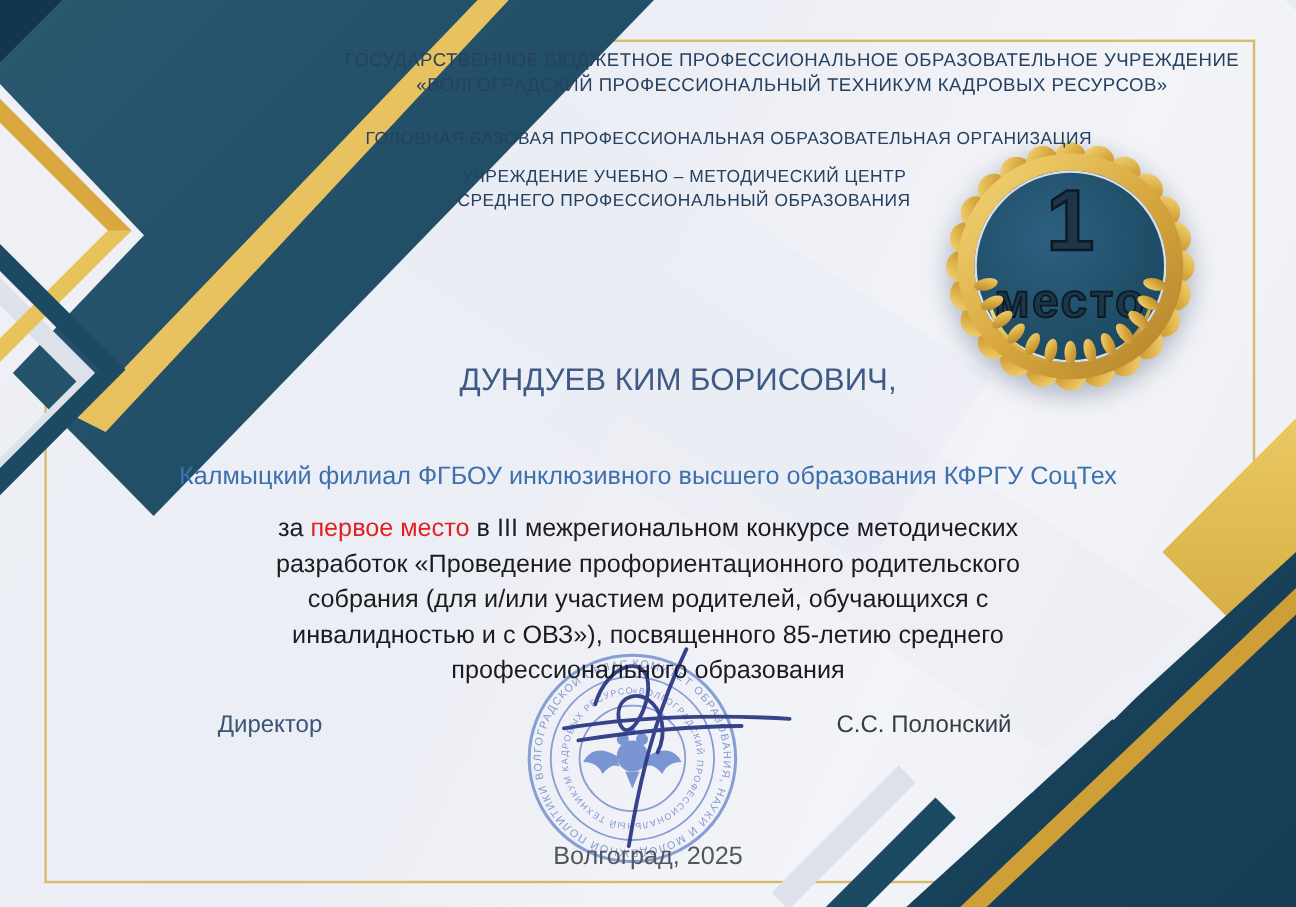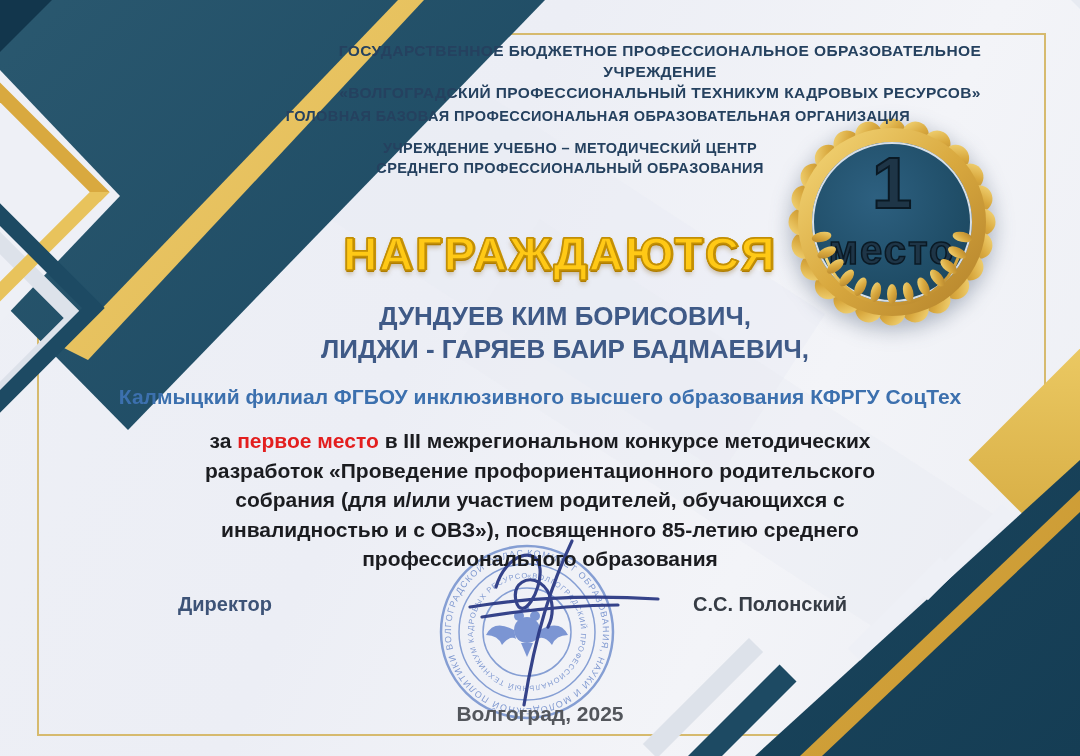--- a/index.html
+++ b/index.html
@@ -3,21 +3,21 @@
 <meta charset="utf-8">
 <style>
   html,body{margin:0;padding:0;background:#c9ccd4;}
   #cert{
     position:relative;width:1080px;height:756px;overflow:hidden;
     background:linear-gradient(115deg,#eef0f6 0%,#eceef5 40%,#f3f4f8 70%,#ecEEf4 100%);
     font-family:"Liberation Sans",sans-serif;
   }
   .abs{position:absolute;}
   .full{position:absolute;left:0;top:0;width:100%;height:100%;}
-  .txt{position:absolute;text-align:center;font-weight:bold;}
+  .txt{position:absolute;text-align:center;font-weight:normal;}
   .hdr{color:#25415f;letter-spacing:.4px;}
   #frame{position:absolute;left:37px;top:33px;width:1005px;height:699px;border:2px solid #d6ba6e;}
   #title{
     left:140px;top:226px;width:840px;font-size:47px;letter-spacing:2px;color:#ffc916;
     -webkit-text-stroke:1.5px #c28f05;
     text-shadow:0 2px 0 #b07d00,2px 0 0 #c79206,-1px 0 0 #c79206,0 -1px 0 #c79206,0 4px 5px rgba(120,80,0,.35);
   }
   .chev{position:absolute;transform:rotate(45deg);background:transparent;}
   svg text{font-family:"Liberation Sans",sans-serif;}
 </style>
@@ -152,25 +152,23 @@
     <div>«ВОЛГОГРАДСКИЙ ПРОФЕССИОНАЛЬНЫЙ ТЕХНИКУМ КАДРОВЫХ РЕСУРСОВ»</div>
   </div>
 
   <div class="txt hdr" style="left:230px;top:108px;width:680px;font-size:14.5px;text-align:right;">ГОЛОВНАЯ БАЗОВАЯ ПРОФЕССИОНАЛЬНАЯ ОБРАЗОВАТЕЛЬНАЯ ОРГАНИЗАЦИЯ</div>
 
   <div class="txt hdr" style="left:230px;top:138px;width:680px;font-size:14.5px;line-height:20px;">
     <div>УЧРЕЖДЕНИЕ УЧЕБНО – МЕТОДИЧЕСКИЙ ЦЕНТР</div>
     <div>СРЕДНЕГО ПРОФЕССИОНАЛЬНЫЙ ОБРАЗОВАНИЯ</div>
   </div>
 
-  <div class="txt" id="title">НАГРАЖДАЮТСЯ</div>
 
   <div class="txt" style="left:165px;top:300px;width:800px;font-size:26px;line-height:33px;color:#3f5a87;">
     <div>ДУНДУЕВ КИМ БОРИСОВИЧ,</div>
-    <div>ЛИДЖИ - ГАРЯЕВ БАИР БАДМАЕВИЧ,</div>
   </div>
 
   <div class="txt" style="left:90px;top:385px;width:900px;font-size:21px;color:#3c70ae;">Калмыцкий филиал ФГБОУ инклюзивного высшего образования КФРГУ СоцТех</div>
 
   <div class="txt" style="left:195px;top:426px;width:690px;font-size:21px;line-height:29.5px;color:#1b1c20;">
     <span>за</span>
     <span style="color:#e31e1e;">первое место</span>
     <span>в III межрегиональном конкурсе методических разработок «Проведение профориентационного родительского собрания (для и/или участием родителей, обучающихся с инвалидностью и с ОВЗ»), посвященного 85-летию среднего профессионального образования</span>
   </div>
 

